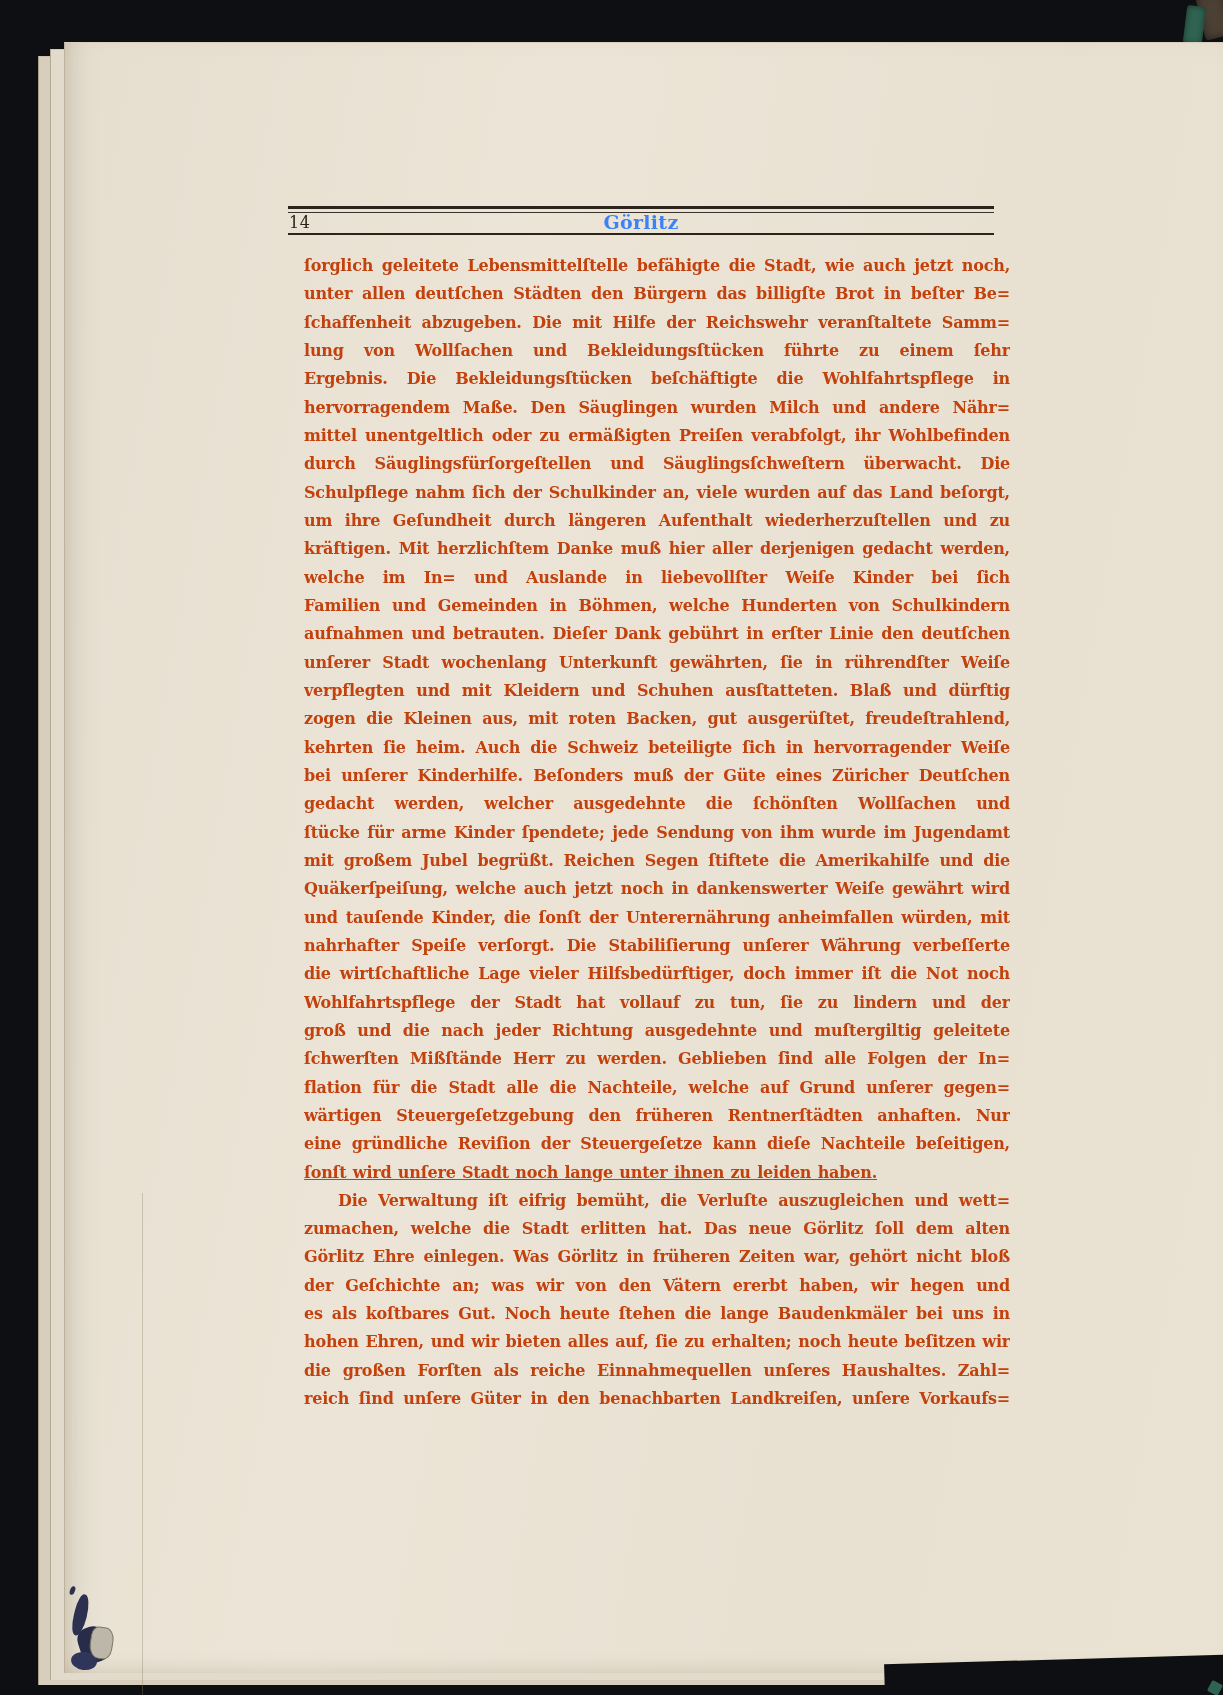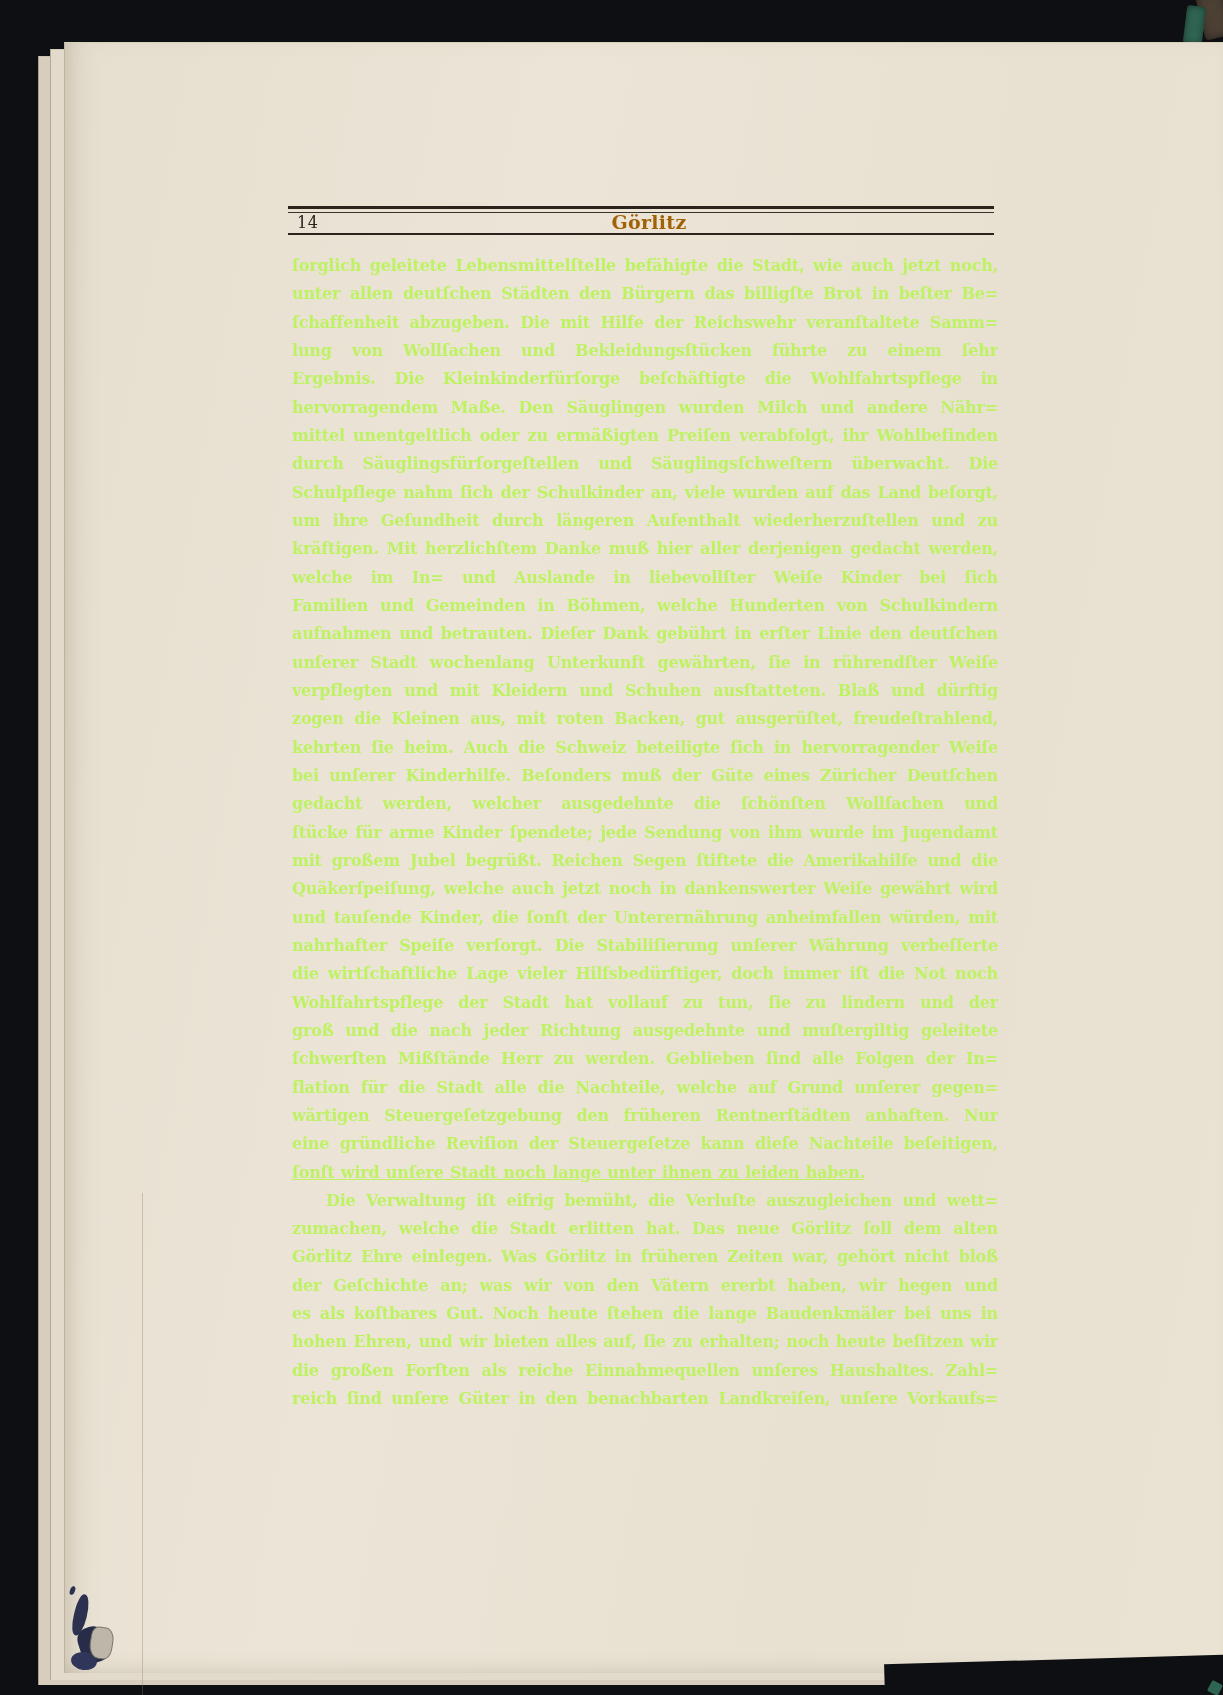--- a/index.html
+++ b/index.html
@@ -22,34 +22,34 @@
     border-left:1px solid #bdb29d;border-top:1px solid #d8cfbc;
     box-shadow:inset 22px 0 34px -24px rgba(110,92,62,.35), inset 0 -14px 26px -20px rgba(110,92,62,.30);
   }
   .edge-line{position:absolute;left:77px;top:1150px;width:1px;height:520px;background:rgba(140,124,98,.35);}
   
   .content{position:absolute;left:288px;top:0;width:706px;}
   .rule{background:#2a241d;}
   .rule-thick{position:absolute;left:0;top:206px;width:706px;height:3px;}
   .rule-thin-a{position:absolute;left:0;top:212px;width:706px;height:1px;background:#3a332a;}
   .rule-thin-b{position:absolute;left:0;top:233px;width:706px;height:2px;}
-  .header-row{position:absolute;left:0;top:210px;width:706px;height:24px;margin-left:8px;}
+  .header-row{position:absolute;left:0;top:210px;width:706px;height:24px;}
   .pagenum{
     position:absolute;left:1px;top:3px;
     font:400 16px/20px "DejaVu Serif", serif;color:#2a241d;letter-spacing:.5px;
   }
   .runhead{
     position:absolute;left:0;right:0;top:1px;text-align:center;
-    font:700 19px/22px "DejaVu Serif", serif;color:#a16207;letter-spacing:.3px;
+    font:700 19px/22px "DejaVu Serif", serif;color:#3b82f6;letter-spacing:.3px;
   }
   
   .body-text{
-    position:absolute;left:4px;top:252px;width:706px;
+    position:absolute;left:16px;top:252px;width:706px;
     font:700 16px/28.33px "DejaVu Serif", serif;
-    color:#bef264;letter-spacing:-0.2px;
+    color:#c2410c;letter-spacing:-0.2px;
   }
   .line{
     height:28.33px;overflow:hidden;
     text-align:justify;text-align-last:justify;
     word-spacing:1px;
   }
   .line.indent{text-indent:34px;}
   .line.para-end{text-align-last:left;text-decoration:underline;}
   
   .bookmark-teal{position:absolute;left:1185px;top:6px;width:19px;height:38px;background:#2f6352;border-radius:3px;transform:rotate(7deg);box-shadow:inset 0 0 6px rgba(0,0,0,.5);}
@@ -83,21 +83,21 @@
     <div class="header-row">
       <span class="pagenum">14</span>
       <span class="runhead">Görlitz</span>
     </div>
     <div class="rule rule-thin-b"></div>
     <div class="body-text">
         <div class="line">ſorglich geleitete Lebensmittelſtelle befähigte die Stadt, wie auch jetzt noch,</div>
         <div class="line">unter allen deutſchen Städten den Bürgern das billigſte Brot in beſter Be=</div>
         <div class="line">ſchaffenheit abzugeben. Die mit Hilfe der Reichswehr veranſtaltete Samm=</div>
         <div class="line">lung von Wollſachen und Bekleidungsſtücken führte zu einem ſehr erfreulichen</div>
-        <div class="line">Ergebnis. Die Kleinkinderfürſorge beſchäftigte die Wohlfahrtspflege in</div>
+        <div class="line">Ergebnis. Die Bekleidungsſtücken beſchäftigte die Wohlfahrtspflege in</div>
         <div class="line">hervorragendem Maße. Den Säuglingen wurden Milch und andere Nähr=</div>
         <div class="line">mittel unentgeltlich oder zu ermäßigten Preiſen verabfolgt, ihr Wohlbefinden</div>
         <div class="line">durch Säuglingsfürſorgeſtellen und Säuglingsſchweſtern überwacht. Die</div>
         <div class="line">Schulpflege nahm ſich der Schulkinder an, viele wurden auf das Land beſorgt,</div>
         <div class="line">um ihre Geſundheit durch längeren Aufenthalt wiederherzuſtellen und zu</div>
         <div class="line">kräftigen. Mit herzlichſtem Danke muß hier aller derjenigen gedacht werden,</div>
         <div class="line">welche im In= und Auslande in liebevollſter Weiſe Kinder bei ſich unentgeltlich</div>
         <div class="line">Familien und Gemeinden in Böhmen, welche Hunderten von Schulkindern</div>
         <div class="line">aufnahmen und betrauten. Dieſer Dank gebührt in erſter Linie den deutſchen</div>
         <div class="line">unſerer Stadt wochenlang Unterkunft gewährten, ſie in rührendſter Weiſe</div>

